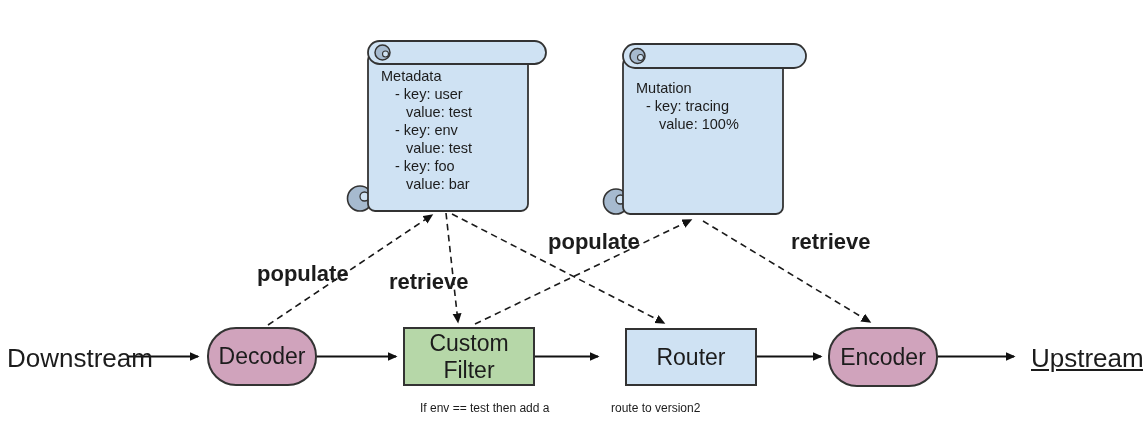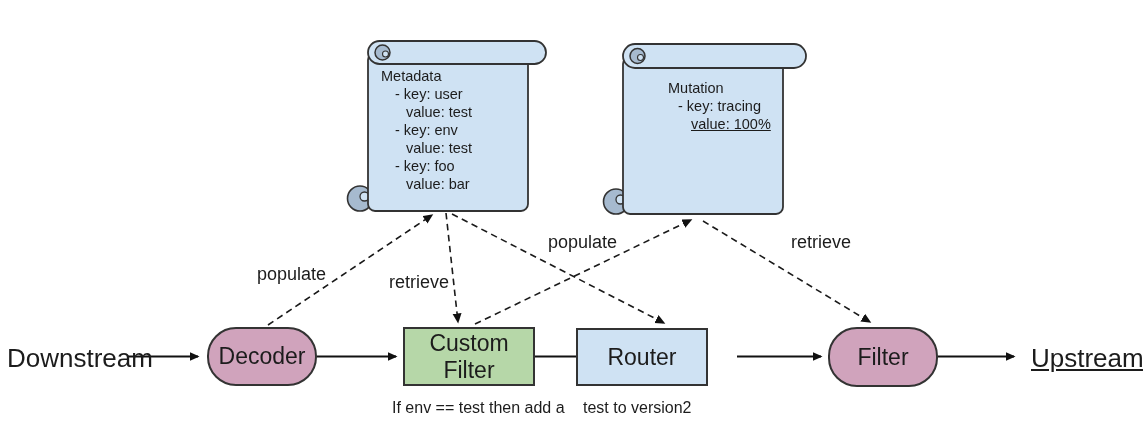--- a/index.html
+++ b/index.html
@@ -11,27 +11,27 @@
   .abs{position:absolute;z-index:2;}
   .terminal{font-size:26px;line-height:24px;white-space:nowrap;}
   .node{
     position:absolute;z-index:2;display:flex;align-items:center;justify-content:center;
     text-align:center;border:2px solid #333333;box-sizing:border-box;
     font-size:23px;line-height:27px;
   }
   .node-pink{background:#d0a3bc;border-radius:29px;}
   .node-green{background:#b6d7a8;}
   .node-blue{background:#cfe2f3;}
-  .edge-label{font-size:18px;line-height:22px;white-space:nowrap;}
-  .caption{font-size:16px;line-height:20px;white-space:nowrap;}
+  .edge-label{font-size:22px;line-height:22px;white-space:nowrap;font-weight:bold;}
+  .caption{font-size:12px;line-height:20px;white-space:nowrap;margin-left:28px;}
   .scroll-text{font-size:14.5px;line-height:18px;white-space:nowrap;}
   .s-line.ind1{padding-left:14px;}
   .s-line.ind2{padding-left:25px;}
   .mut .s-line.ind1{padding-left:10px;}
-  .mut .s-line.ind2{padding-left:23px;text-decoration:underline;}
+  .mut .s-line.ind2{padding-left:23px;}
 </style>
 </head>
 <body>
 
 <div class="canvas">
 
   <svg width="1143" height="446" viewBox="0 0 1143 446">
     <defs>
       <marker id="arr" markerWidth="12" markerHeight="10" refX="8.5" refY="4.5" orient="auto" markerUnits="userSpaceOnUse">
         <path d="M0,0 L10,4.5 L0,9 Z" fill="#111111"></path>
@@ -71,48 +71,48 @@
 
   <div class="abs terminal" style="left:7px;top:346px;">Downstream</div>
   <div class="abs terminal" style="left:1031px;top:346px;text-decoration:underline;">Upstream</div>
 
   <div class="node node-pink" style="left:207px;top:327px;width:110px;height:59px;">
     <span>Decoder</span>
   </div>
   <div class="node node-green" style="left:403px;top:327px;width:132px;height:59px;">
     <span>Custom Filter</span>
   </div>
-  <div class="node node-blue" style="left:576px;top:328px;width:132px;height:58px;">
+  <div class="node node-blue" style="left:625px;top:328px;width:132px;height:58px;">
     <span>Router</span>
   </div>
   <div class="node node-pink" style="left:828px;top:327px;width:110px;height:60px;">
-    <span>Filter</span>
+    <span>Encoder</span>
   </div>
 
   <div class="abs edge-label" style="left:257px;top:263px;">populate</div>
   <div class="abs edge-label" style="left:389px;top:271px;">retrieve</div>
   <div class="abs edge-label" style="left:548px;top:231px;">populate</div>
   <div class="abs edge-label" style="left:791px;top:231px;">retrieve</div>
 
   <div class="abs scroll-text" style="left:381px;top:67px;">
     <div class="s-line ind0">Metadata</div>
     <div class="s-line ind1">- key: user</div>
     <div class="s-line ind2">value: test</div>
     <div class="s-line ind1">- key: env</div>
     <div class="s-line ind2">value: test</div>
     <div class="s-line ind1">- key: foo</div>
     <div class="s-line ind2">value: bar</div>
   </div>
 
-  <div class="abs scroll-text mut" style="left:636px;top:79px;margin-left:32px;">
+  <div class="abs scroll-text mut" style="left:636px;top:79px;">
     <div class="s-line ind0">Mutation</div>
     <div class="s-line ind1">- key: tracing</div>
     <div class="s-line ind2">value: 100%</div>
   </div>
 
   <div class="abs caption" style="left:392px;top:398px;">
     <div>If env == test then add a</div>
   </div>
   <div class="abs caption" style="left:583px;top:398px;">
-    <div>test to version2</div>
+    <div>route to version2</div>
   </div>
 
 </div>
 
 </body></html>

